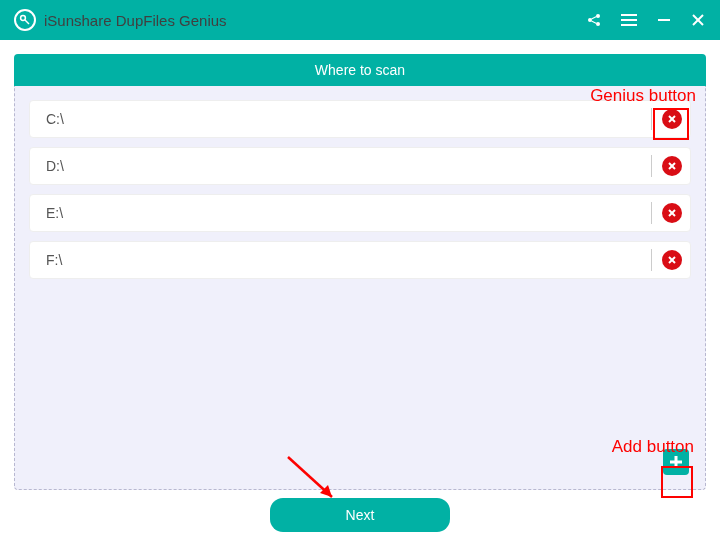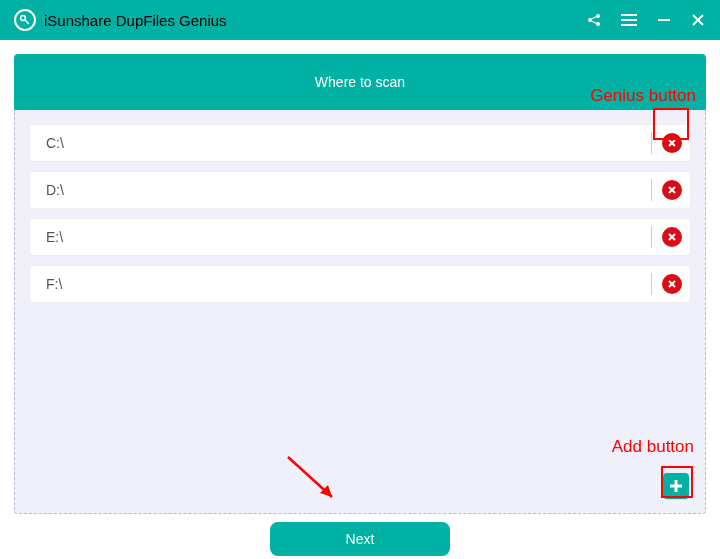--- a/index.html
+++ b/index.html
@@ -9,21 +9,21 @@
       width: 720px;
       height: 559px;
       overflow: hidden;
     }
     .titlebar {
       height: 40px;
       background: #01b1a4;
       display: flex;
       align-items: center;
       padding: 0 14px;
-      color: #000000;
+      color: #404040;
     }
     .logo {
       width: 22px;
       height: 22px;
       border: 2px solid #fff;
       border-radius: 50%;
       display: flex;
       align-items: center;
       justify-content: center;
       margin-right: 8px;
@@ -46,21 +46,21 @@
     }
     .content-area {
       padding: 14px 14px 8px 14px;
       background: #fff;
     }
     .panel-header {
       background: #01b1a4;
       color: #fff;
       text-align: center;
       font-size: 14px;
-      padding: 20px;
+      padding: 8px;
       border-radius: 4px 4px 0 0;
       width: 692px;
       margin: 0 auto;
     }
     .panel-body {
       width: 692px;
       margin: 0 auto;
       border: 1px dashed #b8b8d0;
       border-top: none;
       border-radius: 0 0 4px 4px;
@@ -116,21 +116,21 @@
     .bottom-bar {
       display: flex;
       justify-content: center;
       padding: 8px 0;
     }
     .next-btn {
       width: 180px;
       height: 34px;
       background: #01b1a4;
       color: #fff;
-      border-radius: 8px;
+      border-radius: 13px;
       display: flex;
       align-items: center;
       justify-content: center;
       font-size: 14px;
       cursor: pointer;
     }
     
     .annot-delete-label {
       position: absolute;
       top: 86px;

